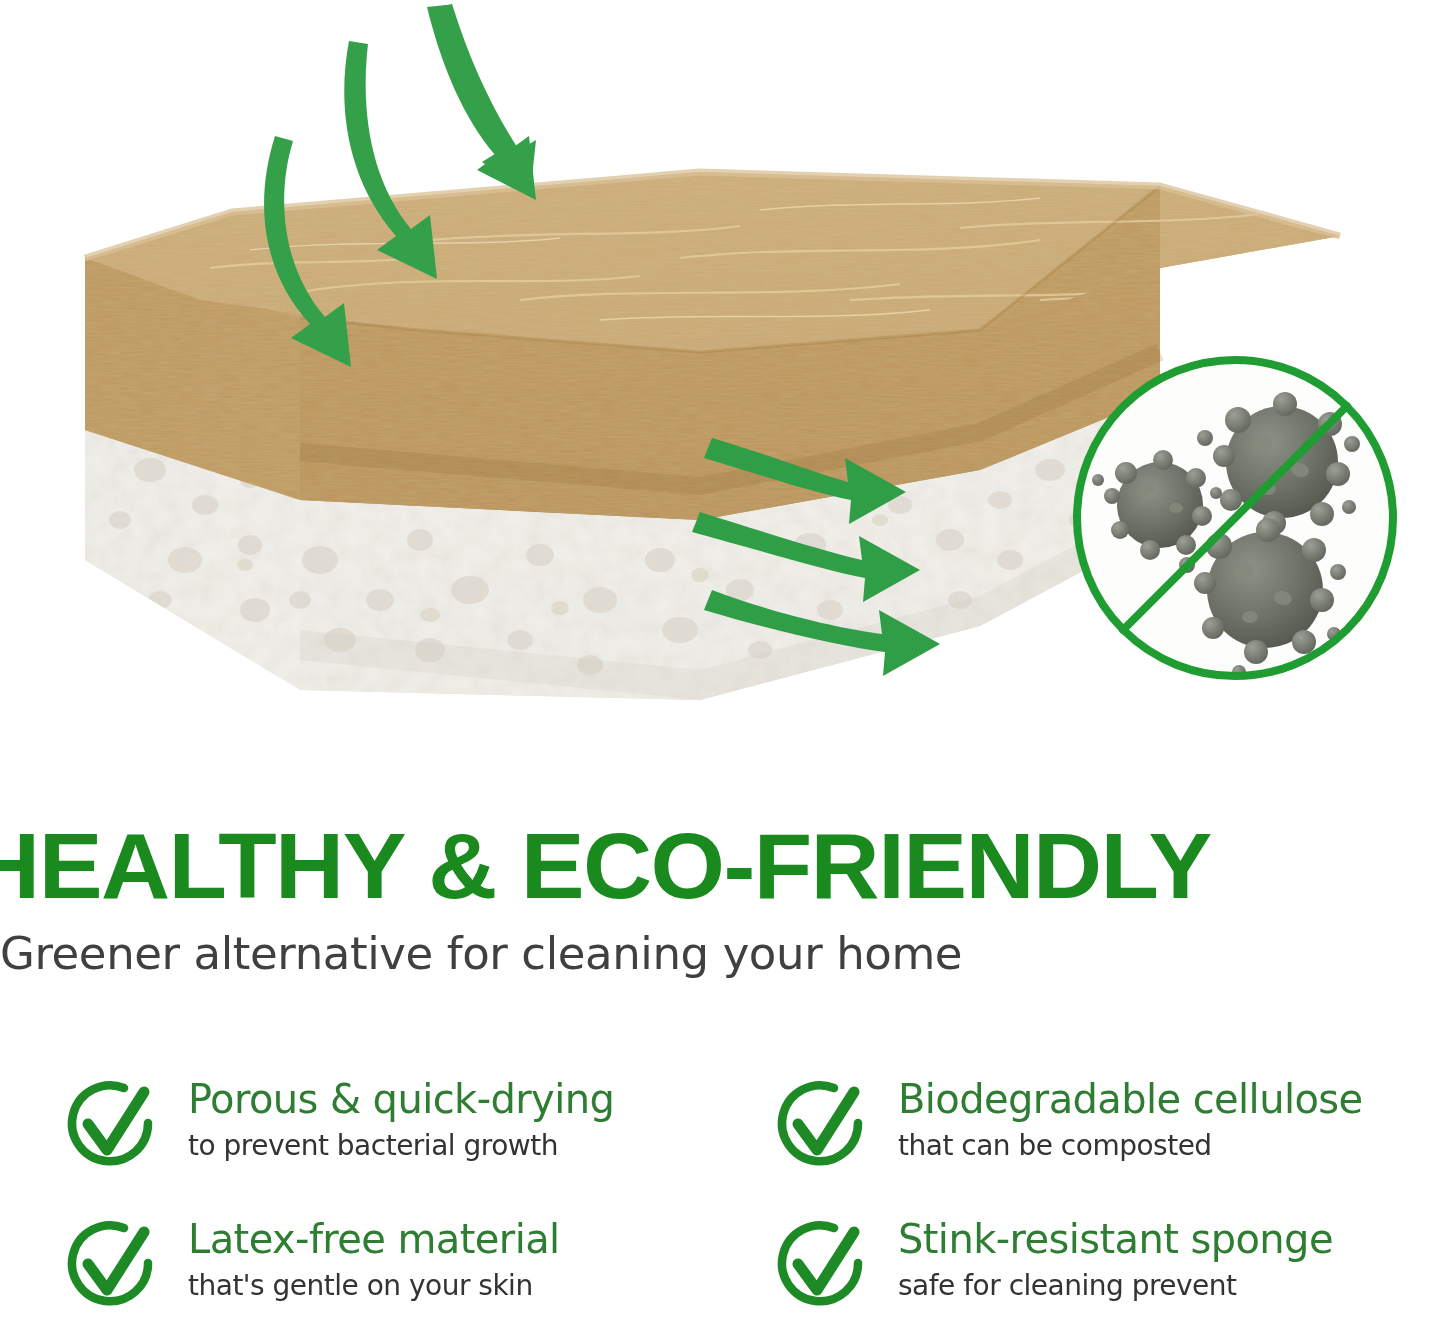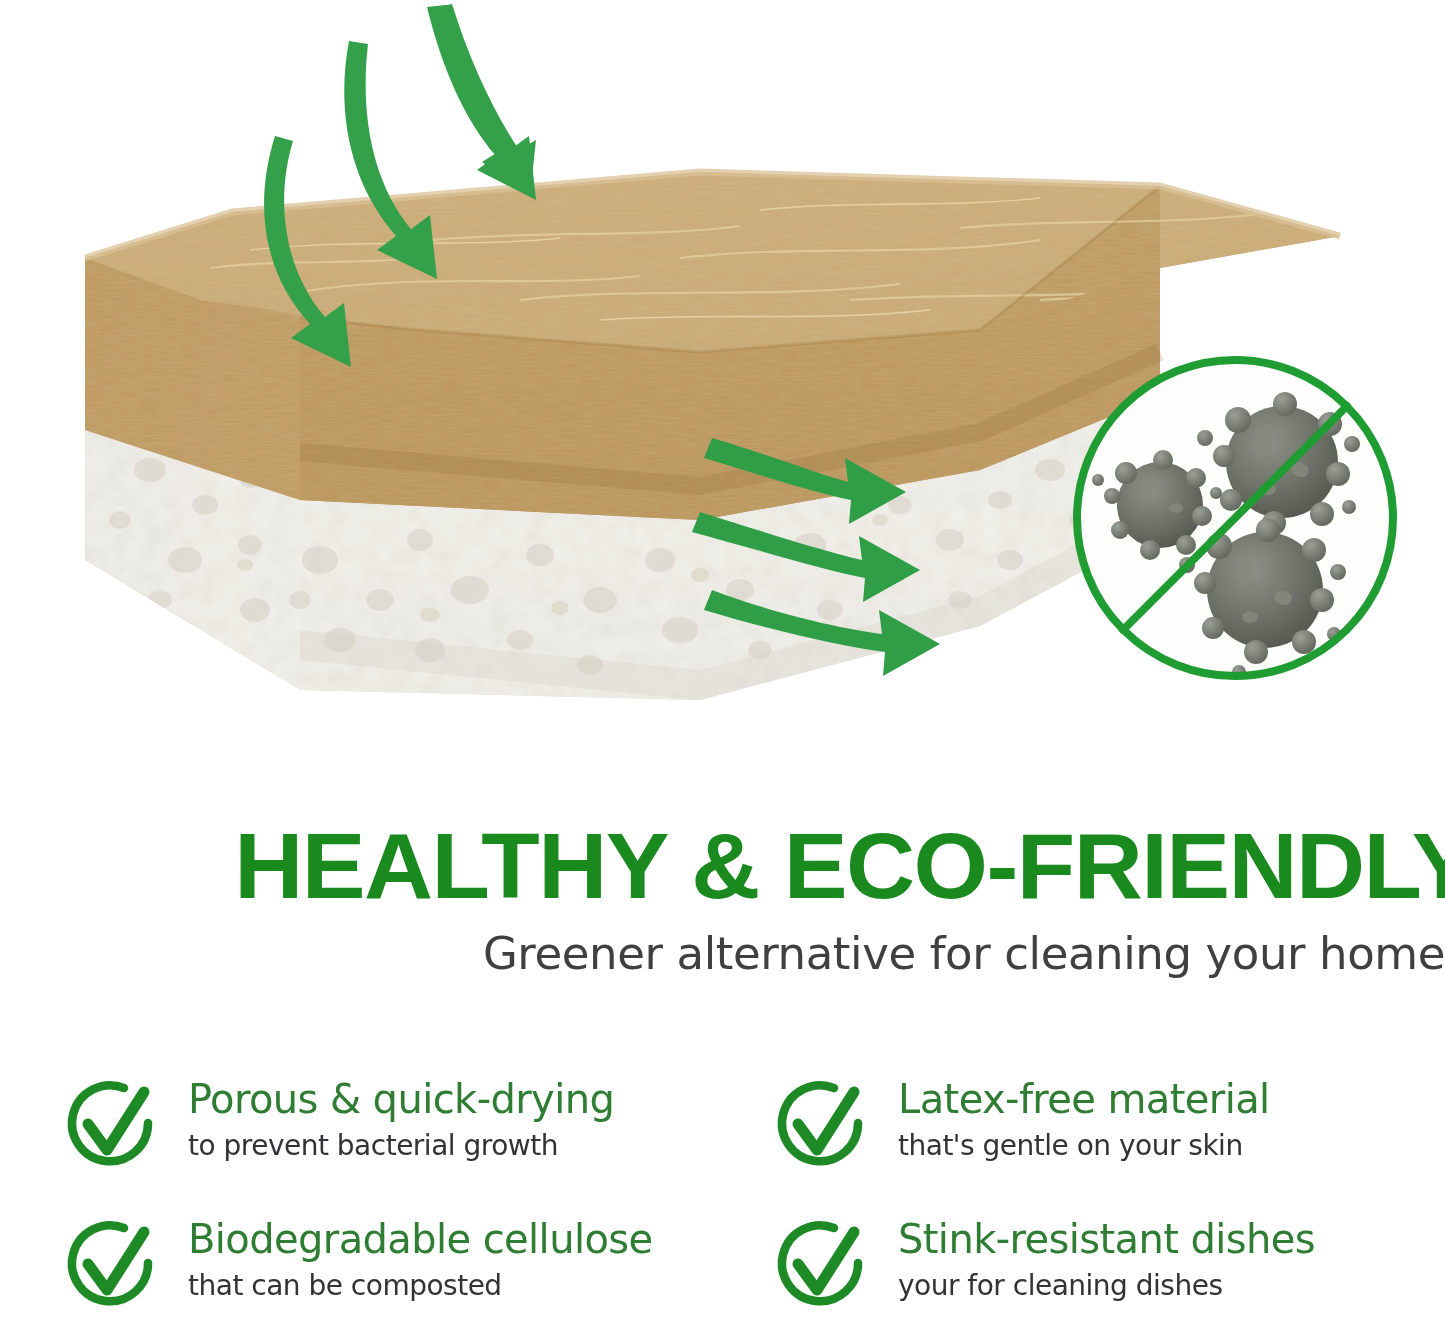--- a/index.html
+++ b/index.html
@@ -21,21 +21,21 @@
     left: 0; top: 0;
     width: 1445px; height: 800px;
   }
   #hero-svg { position: absolute; left: 0; top: 0; }
 
   
   #headline-block {
     position: absolute;
     left: 0; top: 818px;
     width: 1445px;
-    text-align: right;
+    text-align: left;
   }
   #main-title {
     font-family: "Liberation Sans", sans-serif;
     font-weight: 700;
     font-size: 92px;
     line-height: 96px;
     letter-spacing: -1.5px;
     color: #1a8a1f;
     white-space: nowrap;
     transform: scaleX(1.04);
@@ -379,53 +379,53 @@
           <path d="M62 14 A38 38 0 1 0 86 49" fill="none" stroke="#1d8a26" stroke-width="8.5" stroke-linecap="round"></path>
           <path d="M26 50 L45 76 L82 18" fill="none" stroke="#1d8a26" stroke-width="11" stroke-linecap="round" stroke-linejoin="round"></path>
         </svg>
       </span>
       <span class="feature-text">
         <span class="feature-title" style="display: block;">Porous &amp; quick-drying</span>
         <span class="feature-sub" style="display: block;">to prevent bacterial growth</span>
       </span>
     </div>
 
+    <div class="feature">
+      <span class="feature-icon">
+        <svg viewBox="0 0 100 100" width="100" height="100">
+          <path d="M62 14 A38 38 0 1 0 86 49" fill="none" stroke="#1d8a26" stroke-width="8.5" stroke-linecap="round"></path>
+          <path d="M26 50 L45 76 L82 18" fill="none" stroke="#1d8a26" stroke-width="11" stroke-linecap="round" stroke-linejoin="round"></path>
+        </svg>
+      </span>
+      <span class="feature-text">
+        <span class="feature-title" style="display: block;">Biodegradable cellulose</span>
+        <span class="feature-sub" style="display: block;">that can be composted</span>
+      </span>
+    </div>
+
     <div class="feature col-right">
       <span class="feature-icon">
         <svg viewBox="0 0 100 100" width="100" height="100">
           <path d="M62 14 A38 38 0 1 0 86 49" fill="none" stroke="#1d8a26" stroke-width="8.5" stroke-linecap="round"></path>
           <path d="M26 50 L45 76 L82 18" fill="none" stroke="#1d8a26" stroke-width="11" stroke-linecap="round" stroke-linejoin="round"></path>
         </svg>
       </span>
       <span class="feature-text">
         <span class="feature-title" style="display: block;">Latex-free material</span>
         <span class="feature-sub" style="display: block;">that's gentle on your skin</span>
       </span>
     </div>
 
-    <div class="feature">
-      <span class="feature-icon">
-        <svg viewBox="0 0 100 100" width="100" height="100">
-          <path d="M62 14 A38 38 0 1 0 86 49" fill="none" stroke="#1d8a26" stroke-width="8.5" stroke-linecap="round"></path>
-          <path d="M26 50 L45 76 L82 18" fill="none" stroke="#1d8a26" stroke-width="11" stroke-linecap="round" stroke-linejoin="round"></path>
-        </svg>
-      </span>
-      <span class="feature-text">
-        <span class="feature-title" style="display: block;">Biodegradable cellulose</span>
-        <span class="feature-sub" style="display: block;">that can be composted</span>
-      </span>
-    </div>
-
     <div class="feature col-right">
       <span class="feature-icon">
         <svg viewBox="0 0 100 100" width="100" height="100">
           <path d="M62 14 A38 38 0 1 0 86 49" fill="none" stroke="#1d8a26" stroke-width="8.5" stroke-linecap="round"></path>
           <path d="M26 50 L45 76 L82 18" fill="none" stroke="#1d8a26" stroke-width="11" stroke-linecap="round" stroke-linejoin="round"></path>
         </svg>
       </span>
       <span class="feature-text">
-        <span class="feature-title" style="display: block;">Stink-resistant dishes</span>
-        <span class="feature-sub" style="display: block;">your for cleaning dishes</span>
+        <span class="feature-title" style="display: block;">Stink-resistant sponge</span>
+        <span class="feature-sub" style="display: block;">safe for cleaning prevent</span>
       </span>
     </div>
 
   </div>
 </div>
 
 </body></html>

